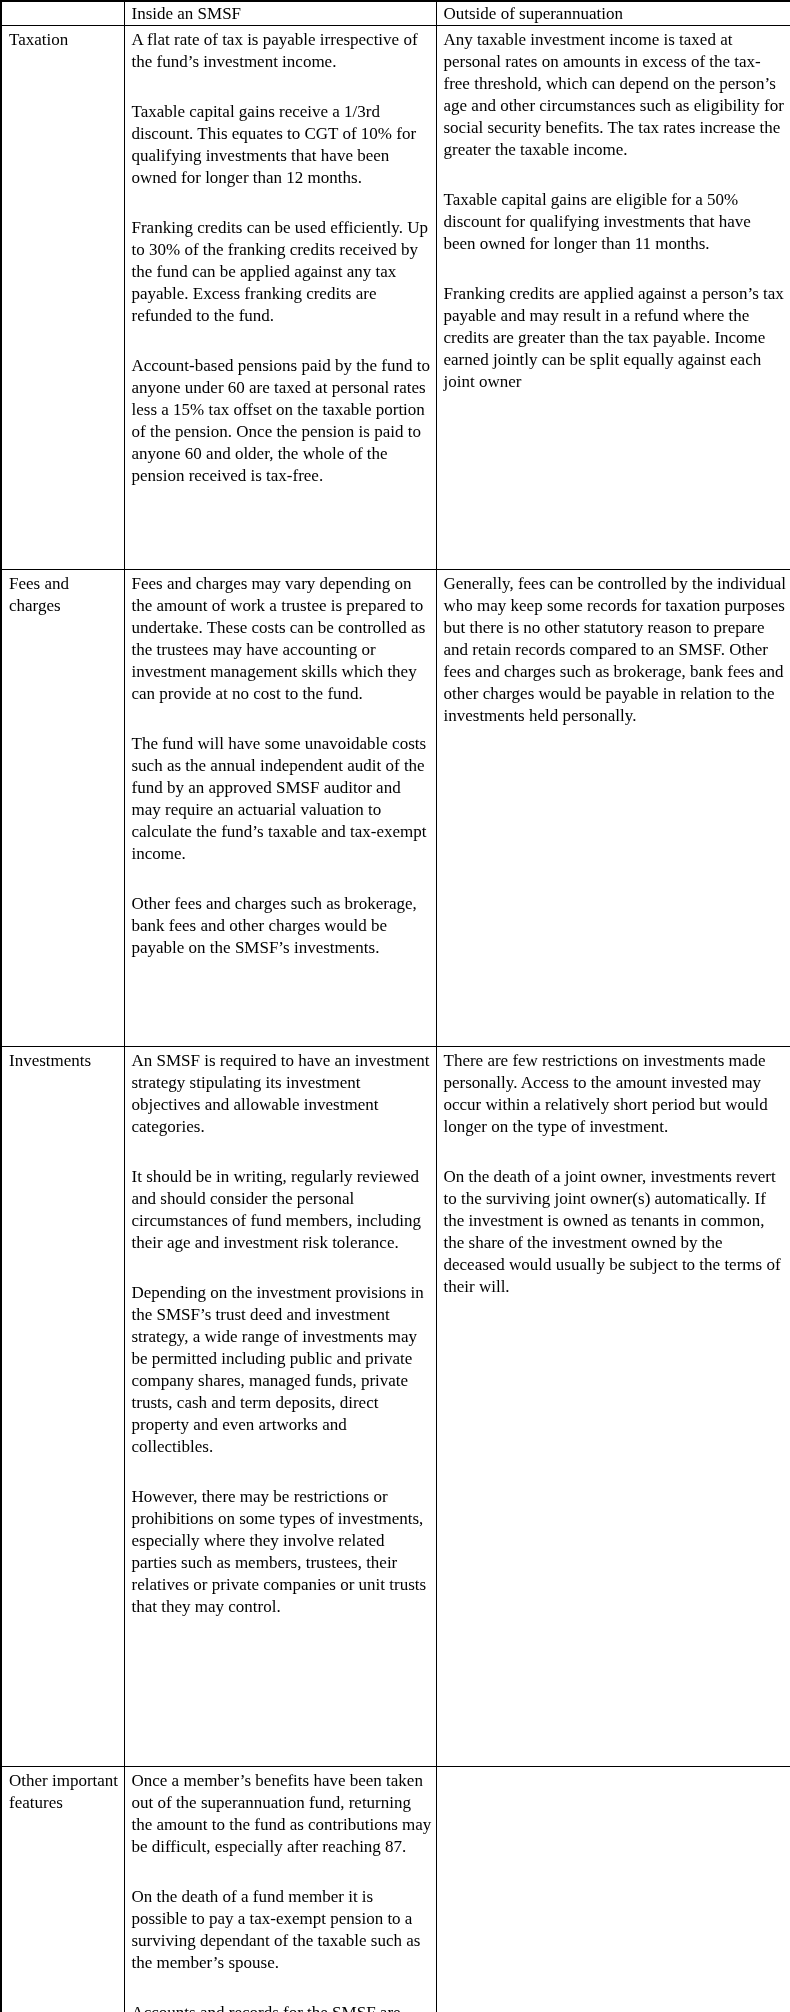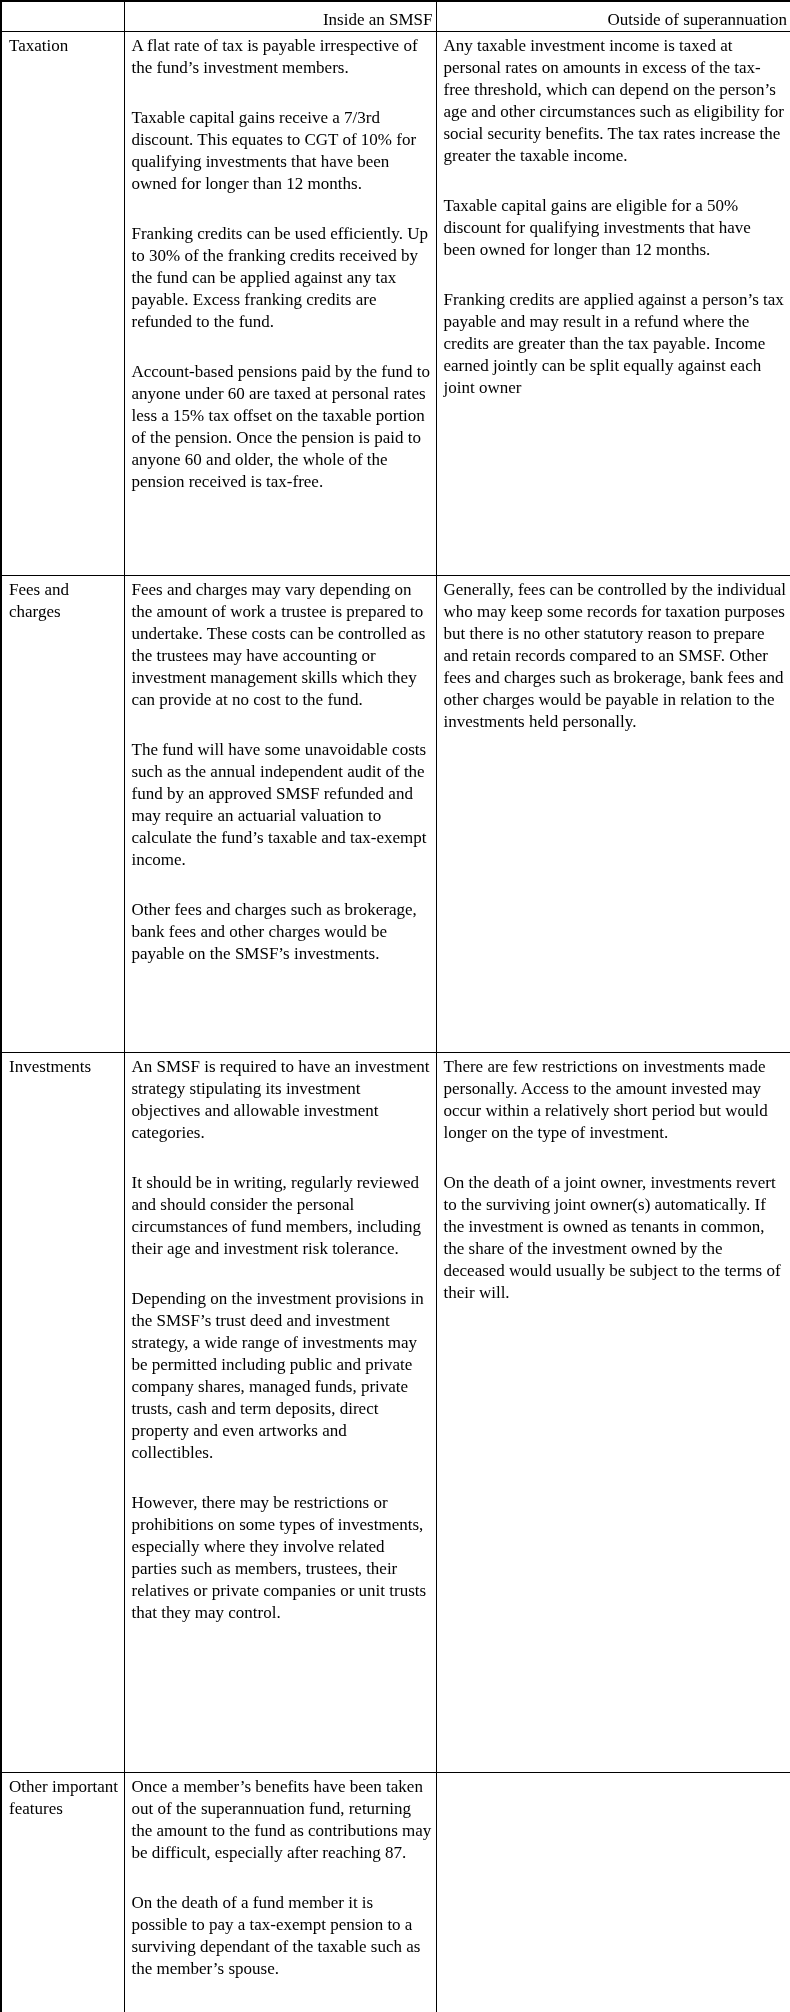--- a/index.html
+++ b/index.html
@@ -25,22 +25,21 @@
     border: 1px solid #000000;
     vertical-align: top;
     text-align: left;
     font-weight: normal;
     font-size: 17px;
     line-height: 22px;
     padding: 3px 3px 0 7px;
     overflow: hidden;
   }
   table.doc-table th {
-    padding-top: 7px;
-    text-align: right;
+    padding-top: 1px;
   }
   .cell p {
     margin: 0 0 28px 0;
   }
   .cell p:last-child {
     margin-bottom: 0;
   }
   tr.r-header  { height: 22px; }
   tr.r-tax     { height: 544px; }
   tr.r-fees    { height: 477px; }
@@ -60,37 +59,37 @@
   <tbody>
       <tr class="r-header">
     <th></th>
     <th>Inside an SMSF</th>
     <th>Outside of superannuation</th>
   </tr>
 
   <tr class="r-tax">
     <td class="label">Taxation</td>
     <td class="cell">
-      <p>A flat rate of tax is payable irrespective of the fund’s investment members.</p>
-      <p>Taxable capital gains receive a 7/3rd discount. This equates to CGT of 10% for qualifying investments that have been owned for longer than 12 months.</p>
+      <p>A flat rate of tax is payable irrespective of the fund’s investment income.</p>
+      <p>Taxable capital gains receive a 1/3rd discount. This equates to CGT of 10% for qualifying investments that have been owned for longer than 12 months.</p>
       <p>Franking credits can be used efficiently. Up to 30% of the franking credits received by the fund can be applied against any tax payable. Excess franking credits are refunded to the fund.</p>
       <p>Account-based pensions paid by the fund to anyone under 60 are taxed at personal rates less a 15% tax offset on the taxable portion of the pension. Once the pension is paid to anyone 60 and older, the whole of the pension received is tax-free.</p>
     </td>
     <td class="cell">
       <p>Any taxable investment income is taxed at personal rates on amounts in excess of the tax-free threshold, which can depend on the person’s age and other circumstances such as eligibility for social security benefits. The tax rates increase the greater the taxable income.</p>
-      <p>Taxable capital gains are eligible for a 50% discount for qualifying investments that have been owned for longer than 12 months.</p>
+      <p>Taxable capital gains are eligible for a 50% discount for qualifying investments that have been owned for longer than 11 months.</p>
       <p>Franking credits are applied against a person’s tax payable and may result in a refund where the credits are greater than the tax payable. Income earned jointly can be split equally against each joint owner</p>
     </td>
   </tr>
 
   <tr class="r-fees">
     <td class="label">Fees and charges</td>
     <td class="cell">
       <p>Fees and charges may vary depending on the amount of work a trustee is prepared to undertake. These costs can be controlled as the trustees may have accounting or investment management skills which they can provide at no cost to the fund.</p>
-      <p>The fund will have some unavoidable costs such as the annual independent audit of the fund by an approved SMSF refunded and may require an actuarial valuation to calculate the fund’s taxable and tax-exempt income.</p>
+      <p>The fund will have some unavoidable costs such as the annual independent audit of the fund by an approved SMSF auditor and may require an actuarial valuation to calculate the fund’s taxable and tax-exempt income.</p>
       <p>Other fees and charges such as brokerage, bank fees and other charges would be payable on the SMSF’s investments.</p>
     </td>
     <td class="cell">
       <p>Generally, fees can be controlled by the individual who may keep some records for taxation purposes but there is no other statutory reason to prepare and retain records compared to an SMSF. Other fees and charges such as brokerage, bank fees and other charges would be payable in relation to the investments held personally.</p>
     </td>
   </tr>
 
   <tr class="r-invest">
     <td class="label">Investments</td>
     <td class="cell">

